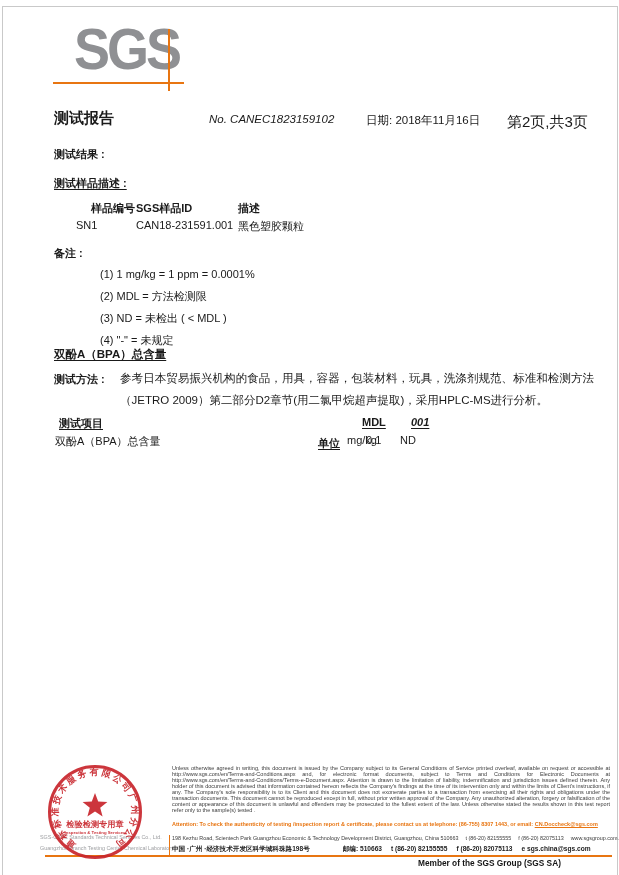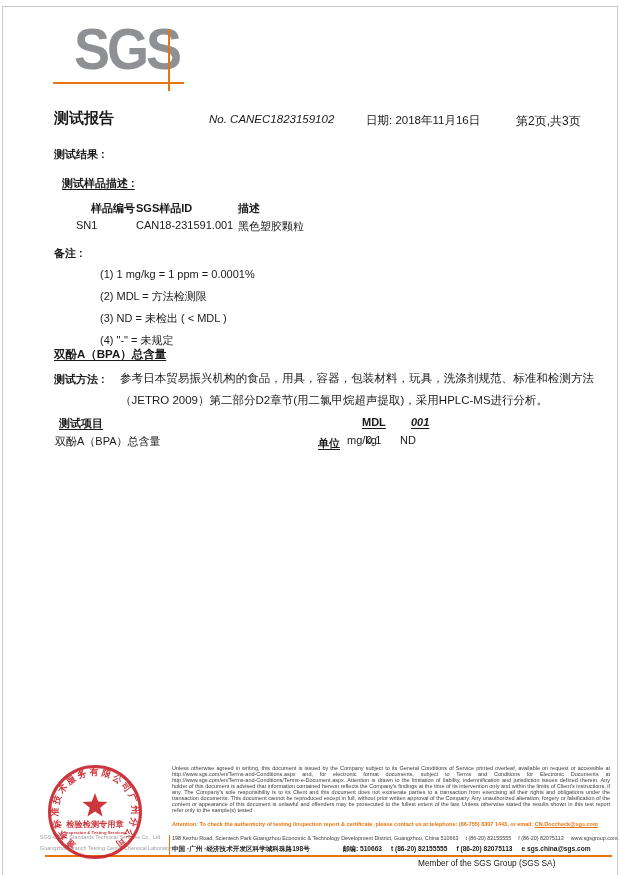--- a/index.html
+++ b/index.html
@@ -13,25 +13,25 @@
   .u{text-decoration:underline;text-underline-offset:2px;}
   
   .logo-text{position:absolute;left:74px;top:18px;font-size:54px;font-weight:bold;
     color:#8f9093;letter-spacing:-3px;transform:scaleY(1.05);}
   .logo-hline{position:absolute;left:53px;top:82px;width:131px;height:2px;background:#e87511;}
   .logo-vline{position:absolute;left:168px;top:29px;width:2px;height:62px;background:#e87511;}
   
   .doc-title{left:54px;top:109px;font-size:15px;font-weight:bold;}
   .report-no{left:209px;top:113px;font-size:11.5px;font-style:italic;}
   .report-date{left:366px;top:113px;font-size:11.5px;}
-  .page-info{left:507px;top:113px;font-size:12px;margin-left:9px;}
+  .page-info{left:507px;top:113px;font-size:15px;}
   
   .body-txt{font-size:11px;}
   .label-result{left:54px;top:147px;}
-  .label-sampledesc{left:62px;top:176px;}
+  .label-sampledesc{left:54px;top:176px;}
   .st-h1{left:59px;top:201px;margin-left:32px;}
   .st-h2{left:136px;top:201px;}
   .st-h3{left:238px;top:201px;}
   .st-r1{left:76px;top:219px;}
   .st-r2{left:136px;top:219px;}
   .st-r3{left:238px;top:219px;}
   .label-remarks{left:54px;top:246px;}
   .remarks{position:absolute;left:100px;top:263px;font-size:11px;line-height:22px;}
   .bpa-heading{left:54px;top:347px;font-size:11.5px;}
   .label-method{left:54px;top:372px;}
@@ -51,21 +51,21 @@
   .attention{position:absolute;left:172px;top:821px;width:438px;font-size:5.5px;
     line-height:6.2px;color:#e87511;font-weight:bold;white-space:normal;}
   .attention .email{text-decoration:underline;}
   .addr-row-en{position:absolute;left:172px;top:835px;width:440px;font-size:5.4px;
     color:#3c3c3c;display:flex;gap:7px;white-space:nowrap;}
   .addr-row-cn{position:absolute;left:172px;top:845px;width:440px;font-size:6.6px;
     font-weight:bold;color:#222;display:flex;gap:9px;white-space:nowrap;}
   .addr-row-cn .postcode{margin-left:24px;}
   .footer-vline{position:absolute;left:169px;top:835px;width:1px;height:21px;background:#e87511;}
   .footer-hline{position:absolute;left:45px;top:855px;width:567px;height:2px;background:#e87511;}
-  .member-line{left:418px;top:858px;font-size:8.3px;font-weight:normal;color:#151515;}
+  .member-line{left:418px;top:858px;font-size:8.3px;font-weight:bold;color:#151515;}
   .company-en{left:40px;top:834px;font-size:5.4px;color:#9d9ea1;}
   .company-branch{left:40px;top:845px;font-size:5.4px;color:#9d9ea1;}
   .stamp{position:absolute;left:40px;top:757px;width:110px;height:110px;opacity:0.92;}
 </style>
 </head>
 <body>
 
 <div class="page">
   <div class="page-border"></div>
 

